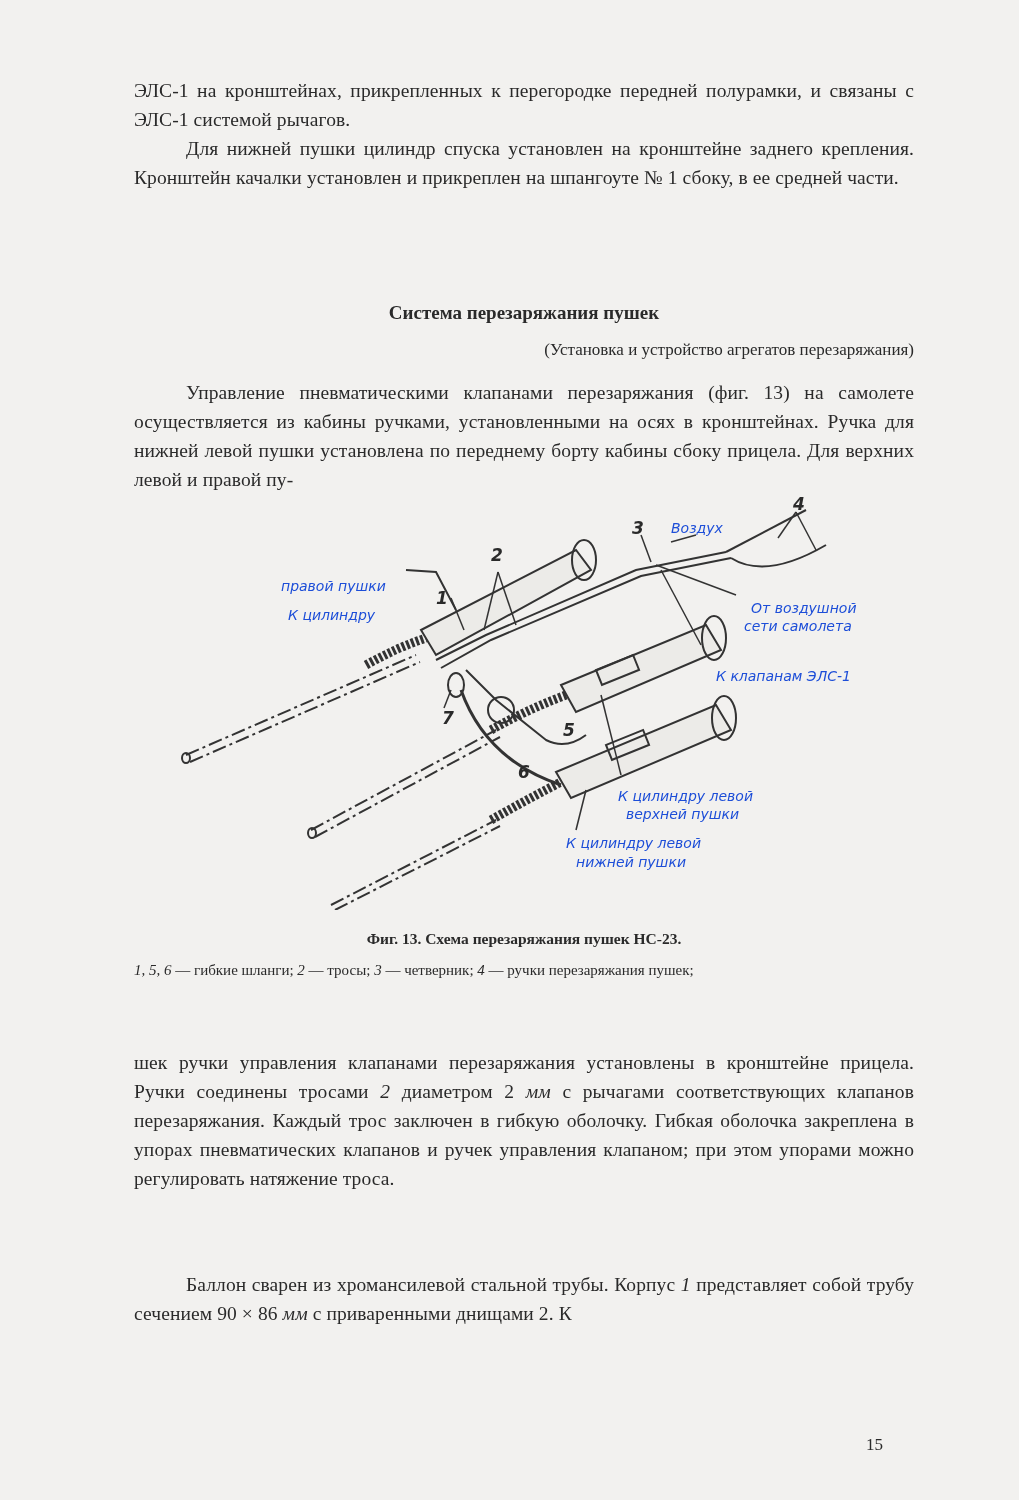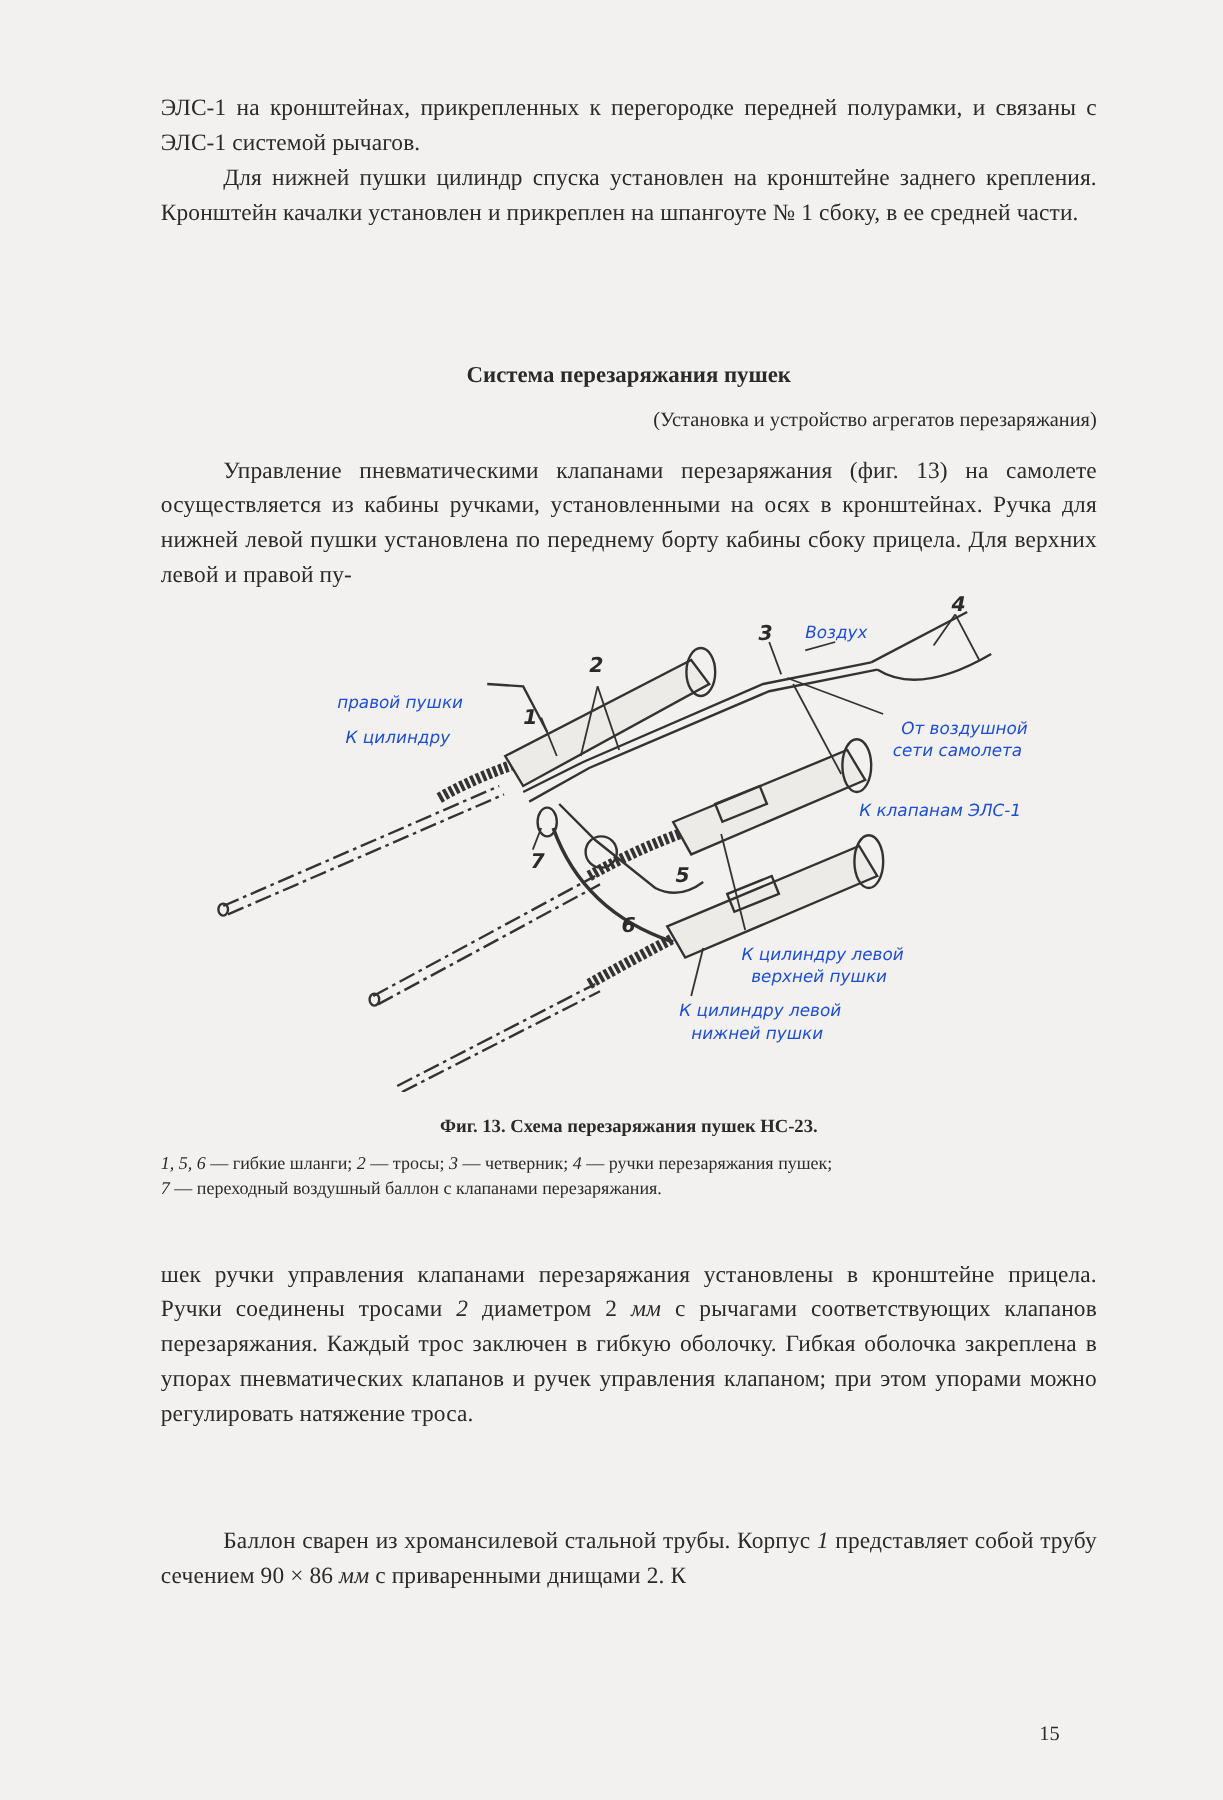--- a/index.html
+++ b/index.html
@@ -138,23 +138,20 @@
     <span class="fig-label" style="left:460px;top:316px;">верхней пушки</span>
     <span class="fig-label" style="left:400px;top:345px;">К цилиндру левой</span>
     <span class="fig-label" style="left:410px;top:364px;">нижней пушки</span>
   </div>
 
   <div class="caption-title">Фиг. 13. Схема перезаряжания пушек НС-23.</div>
   <div class="caption-legend">
     <div>
       <i>1, 5, 6</i><span> — гибкие шланги; </span><i>2</i><span> — тросы; </span><i>3</i><span> — четверник; </span><i>4</i><span> — ручки перезаряжания пушек;</span>
     </div>
-    <div>
-      <i>7</i><span> — переходный воздушный баллон с клапанами перезаряжания.</span>
-    </div>
   </div>
 
   <div class="text-block" style="top:1048px;">
     <p><span>шек ручки управления клапанами перезаряжания установлены в кронштейне прицела. Ручки соединены тросами </span><em class="it">2</em><span> диаметром 2 </span><em class="it">мм</em><span> с рычагами соответствующих клапанов перезаряжания. Каждый трос заключен в гибкую оболочку. Гибкая оболочка закреплена в упорах пневматических клапанов и ручек управления клапаном; при этом упорами можно регулировать натяжение троса.</span></p>
   </div>
 
 
   <div class="text-block" style="top:1270px;">
     <p class="indent"><span>Баллон сварен из хромансилевой стальной трубы. Корпус </span><em class="it">1</em><span> представляет собой трубу сечением 90 × 86 </span><em class="it">мм</em><span> с приваренными днищами 2. К</span></p>
   </div>

